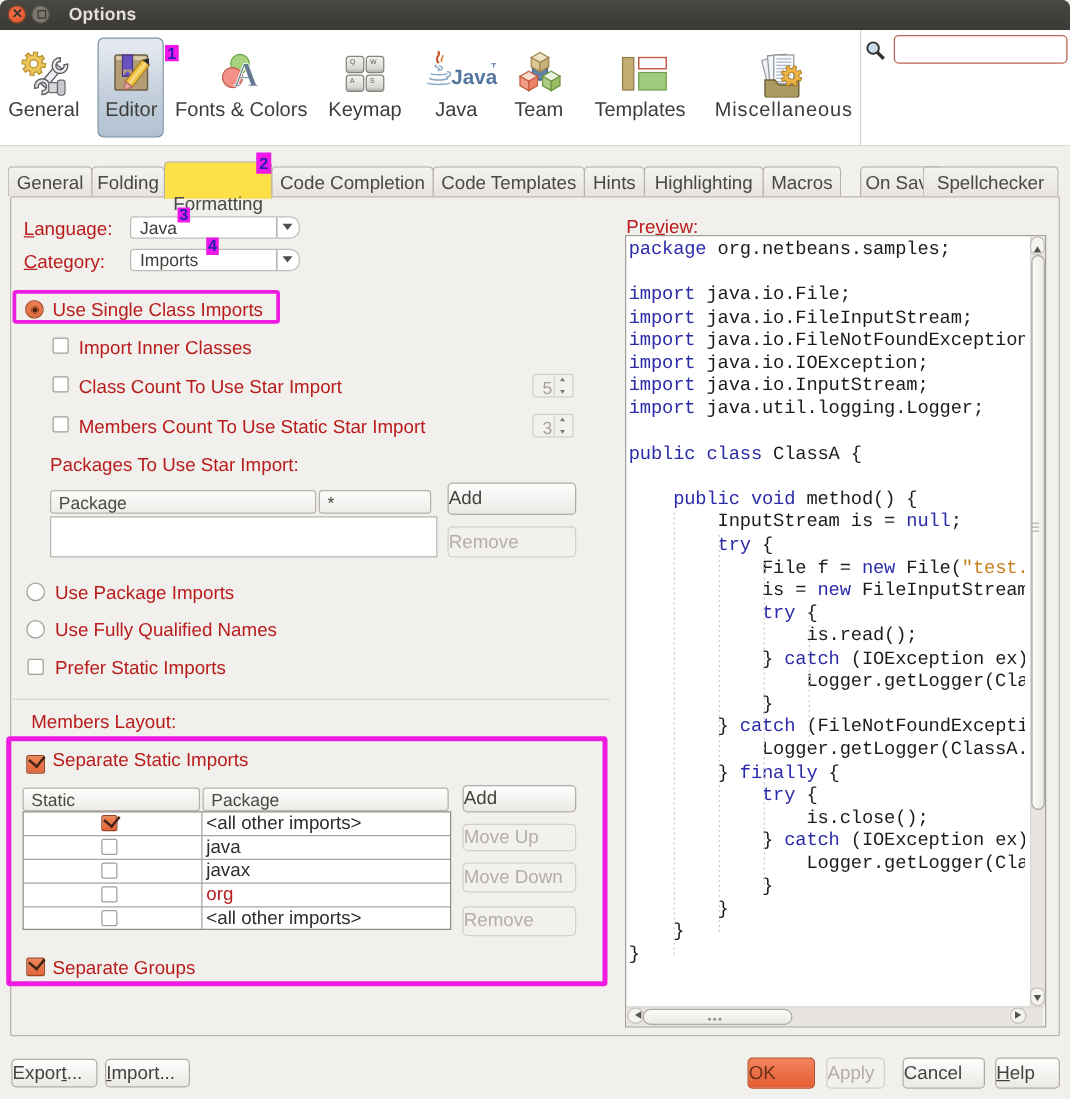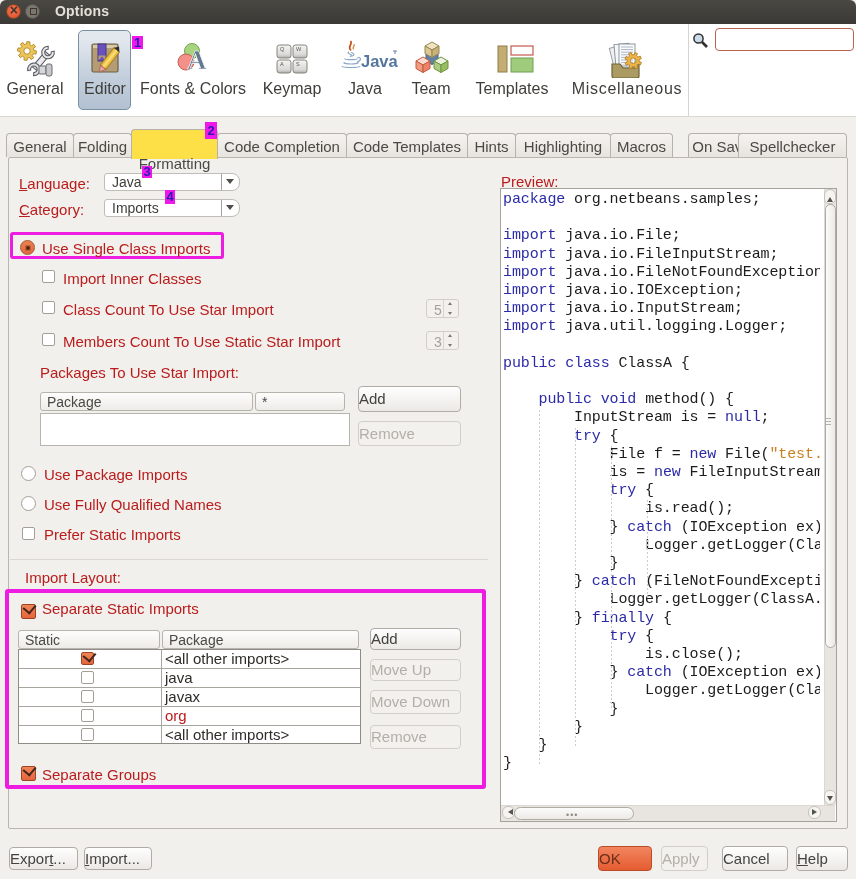--- a/index.html
+++ b/index.html
@@ -226,21 +226,21 @@
 <div class="abs btn" style="left:358px;top:386px;width:103px;height:26px;padding-top:3px">Add</div>
 <div class="abs" style="left:40px;top:413px;width:310px;height:33px;background:#fff;border:1px solid #b7b3ad;box-sizing:border-box;z-index:2"></div>
 <div class="abs btn dis" style="left:358px;top:421px;width:103px;height:25px;padding-top:3px">Remove</div>
 <div class="abs radio" style="left:21px;top:466px"></div>
 <div class="abs lbl" style="left:44px;top:466px">Use Package Imports</div>
 <div class="abs radio" style="left:21px;top:496px"></div>
 <div class="abs lbl" style="left:44px;top:496px">Use Fully Qualified Names</div>
 <div class="abs cb" style="left:22px;top:527px"></div>
 <div class="abs lbl" style="left:44px;top:526px">Prefer Static Imports</div>
 <div class="abs" style="left:10px;top:559px;width:478px;height:1px;background:#dbd8d3;z-index:2"></div>
-<div class="abs lbl" style="left:25px;top:569px">Import Layout:</div>
+<div class="abs lbl" style="left:25px;top:569px">Members Layout:</div>
 <div class="abs mgbox" style="left:5px;top:589px;width:481px;height:200px"></div>
 <div class="abs cb on" style="left:21px;top:604px;width:15px;height:15px"></div>
 <div class="abs lbl" style="left:42px;top:600px">Separate Static Imports</div>
 <div class="abs hdrbtn" style="left:18px;top:630px;width:142px;height:19px">Static</div>
 <div class="abs hdrbtn" style="left:162px;top:630px;width:197px;height:19px">Package</div>
 <div class="abs" style="left:18px;top:649px;width:343px;height:95px;background:#fff;border:1px solid #8f8b85;box-sizing:border-box;z-index:2"></div>
 <div class="abs tbl-line" style="left:19px;top:668px;width:341px;height:1px"></div>
 <div class="abs tbl-line" style="left:19px;top:687px;width:341px;height:1px"></div>
 <div class="abs tbl-line" style="left:19px;top:706px;width:341px;height:1px"></div>
 <div class="abs tbl-line" style="left:19px;top:725px;width:341px;height:1px"></div>

